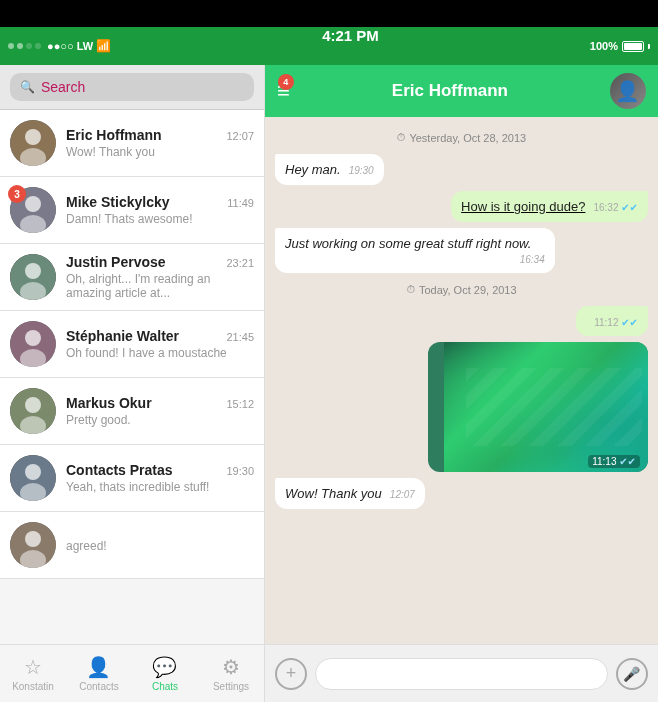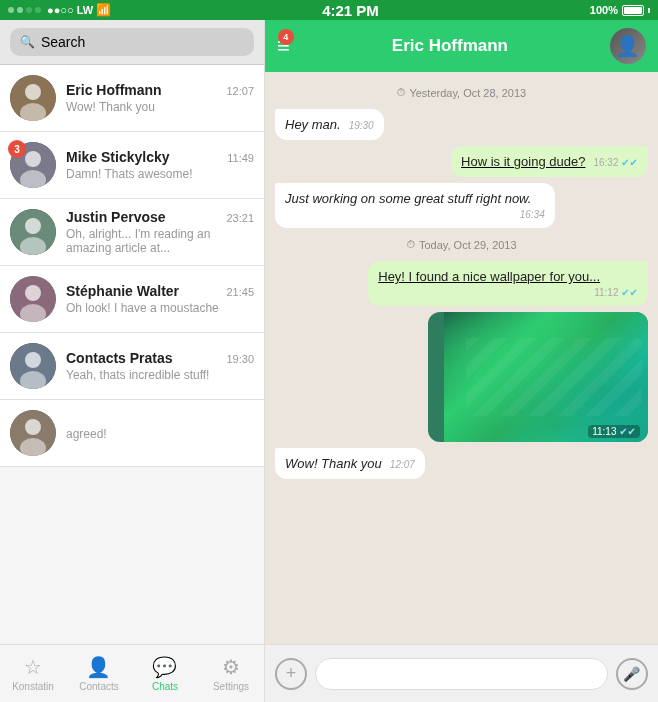--- a/index.html
+++ b/index.html
@@ -10,28 +10,28 @@
       display: flex;
       flex-direction: column;
       overflow: hidden;
       background: #000;
     }
 
     
     .status-bar {
       display: flex;
       justify-content: space-between;
-      align-items: center;
       padding: 0 8px;
-      height: 20px;
+      height: 38px;
       background: #1a9c3e;
       color: white;
       font-size: 11px;
       font-weight: 600;
       flex-shrink: 0;
+      margin-top: 27px;
     }
     .status-bar-left { display: flex; align-items: center; gap: 3px; }
     .status-dot { width: 6px; height: 6px; border-radius: 50%; background: white; opacity: 0.5; }
     .status-bar-center { font-size: 15px; font-weight: 600; }
     .status-bar-right { display: flex; align-items: center; gap: 4px; }
     .battery-body {
       width: 22px; height: 11px;
       border: 1.5px solid white;
       border-radius: 2px;
       position: relative;
@@ -66,21 +66,21 @@
     }
     .search-input-wrap {
       background: #d0d0d0;
       border-radius: 10px;
       display: flex;
       align-items: center;
       padding: 6px 10px;
       gap: 6px;
     }
     .search-icon-sym { color: #888; font-size: 12px; }
-    .search-text { color: #000000; font-size: 14px; }
+    .search-text { color: #be185d; font-size: 14px; }
 
     .chat-list { flex: 1; overflow-y: auto; }
 
     .chat-item {
       display: flex;
       align-items: center;
       padding: 10px 10px;
       border-bottom: 1px solid #e0e0e0;
       background: white;
       cursor: pointer;
@@ -431,21 +431,39 @@
       <circle cx="23" cy="17" r="8" fill="rgba(255,255,255,0.7)"></circle>
       <ellipse cx="23" cy="38" rx="13" ry="10" fill="rgba(255,255,255,0.5)"></ellipse>
     </svg>
             </div>
           </div>
           <div class="chat-info">
             <div class="chat-name-row">
               <span class="chat-name">Stéphanie Walter</span>
               <span class="chat-time">21:45</span>
             </div>
-            <div class="chat-preview wrap">Oh look! I have a moustache</div>
+            <div class="chat-preview wrap">Oh found! I have a moustache</div>
+          </div>
+        </div>
+        <div class="chat-item">
+          <div class="avatar-wrap">
+            <div class="avatar av5">
+    <svg viewBox="0 0 46 46" xmlns="http://www.w3.org/2000/svg">
+      <rect width="46" height="46" rx="23" fill="#7a8a6a"></rect>
+      <circle cx="23" cy="17" r="8" fill="rgba(255,255,255,0.7)"></circle>
+      <ellipse cx="23" cy="38" rx="13" ry="10" fill="rgba(255,255,255,0.5)"></ellipse>
+    </svg>
+            </div>
+          </div>
+          <div class="chat-info">
+            <div class="chat-name-row">
+              <span class="chat-name">Markus Okur</span>
+              <span class="chat-time">15:12</span>
+            </div>
+            <div class="chat-preview wrap">Pretty good.</div>
           </div>
         </div>
         <div class="chat-item">
           <div class="avatar-wrap">
             <div class="avatar av6">
     <svg viewBox="0 0 46 46" xmlns="http://www.w3.org/2000/svg">
       <rect width="46" height="46" rx="23" fill="#6a7a8a"></rect>
       <circle cx="23" cy="17" r="8" fill="rgba(255,255,255,0.7)"></circle>
       <ellipse cx="23" cy="38" rx="13" ry="10" fill="rgba(255,255,255,0.5)"></ellipse>
     </svg>
@@ -520,21 +538,21 @@
           <div class="bubble outgoing"><span class="bubble-text">How is it going dude?</span><span class="bubble-time">16:32 <span class="checkmarks">✔✔</span></span></div>
         </div>
         <div class="message-row incoming">
           <div class="bubble incoming"><span class="bubble-text">Just working on some great stuff right now.</span><span class="bubble-time">16:34</span></div>
         </div>
         <div class="date-separator">
           <span style="font-size:11px;">⏱</span>
           <span>Today, Oct 29, 2013</span>
         </div>
         <div class="message-row outgoing">
-          <div class="bubble outgoing"><span class="bubble-text">Hey! I found a nice wallpaper for you...</span><span class="bubble-time">11:12 <span class="checkmarks">✔✔</span></span></div>
+          <div class="bubble outgoing"><span class="bubble-time">11:12 <span class="checkmarks">✔✔</span></span></div>
         </div>
         <div class="message-row outgoing">
           <div class="image-bubble">
       <div class="image-placeholder"></div>
       <div class="image-time-overlay">11:13 <span style="color:#a0e0ff;">✔✔</span></div>
           </div>
         </div>
         <div class="message-row incoming">
           <div class="bubble incoming"><span class="bubble-text">Wow! Thank you</span><span class="bubble-time">12:07</span></div>
         </div>

